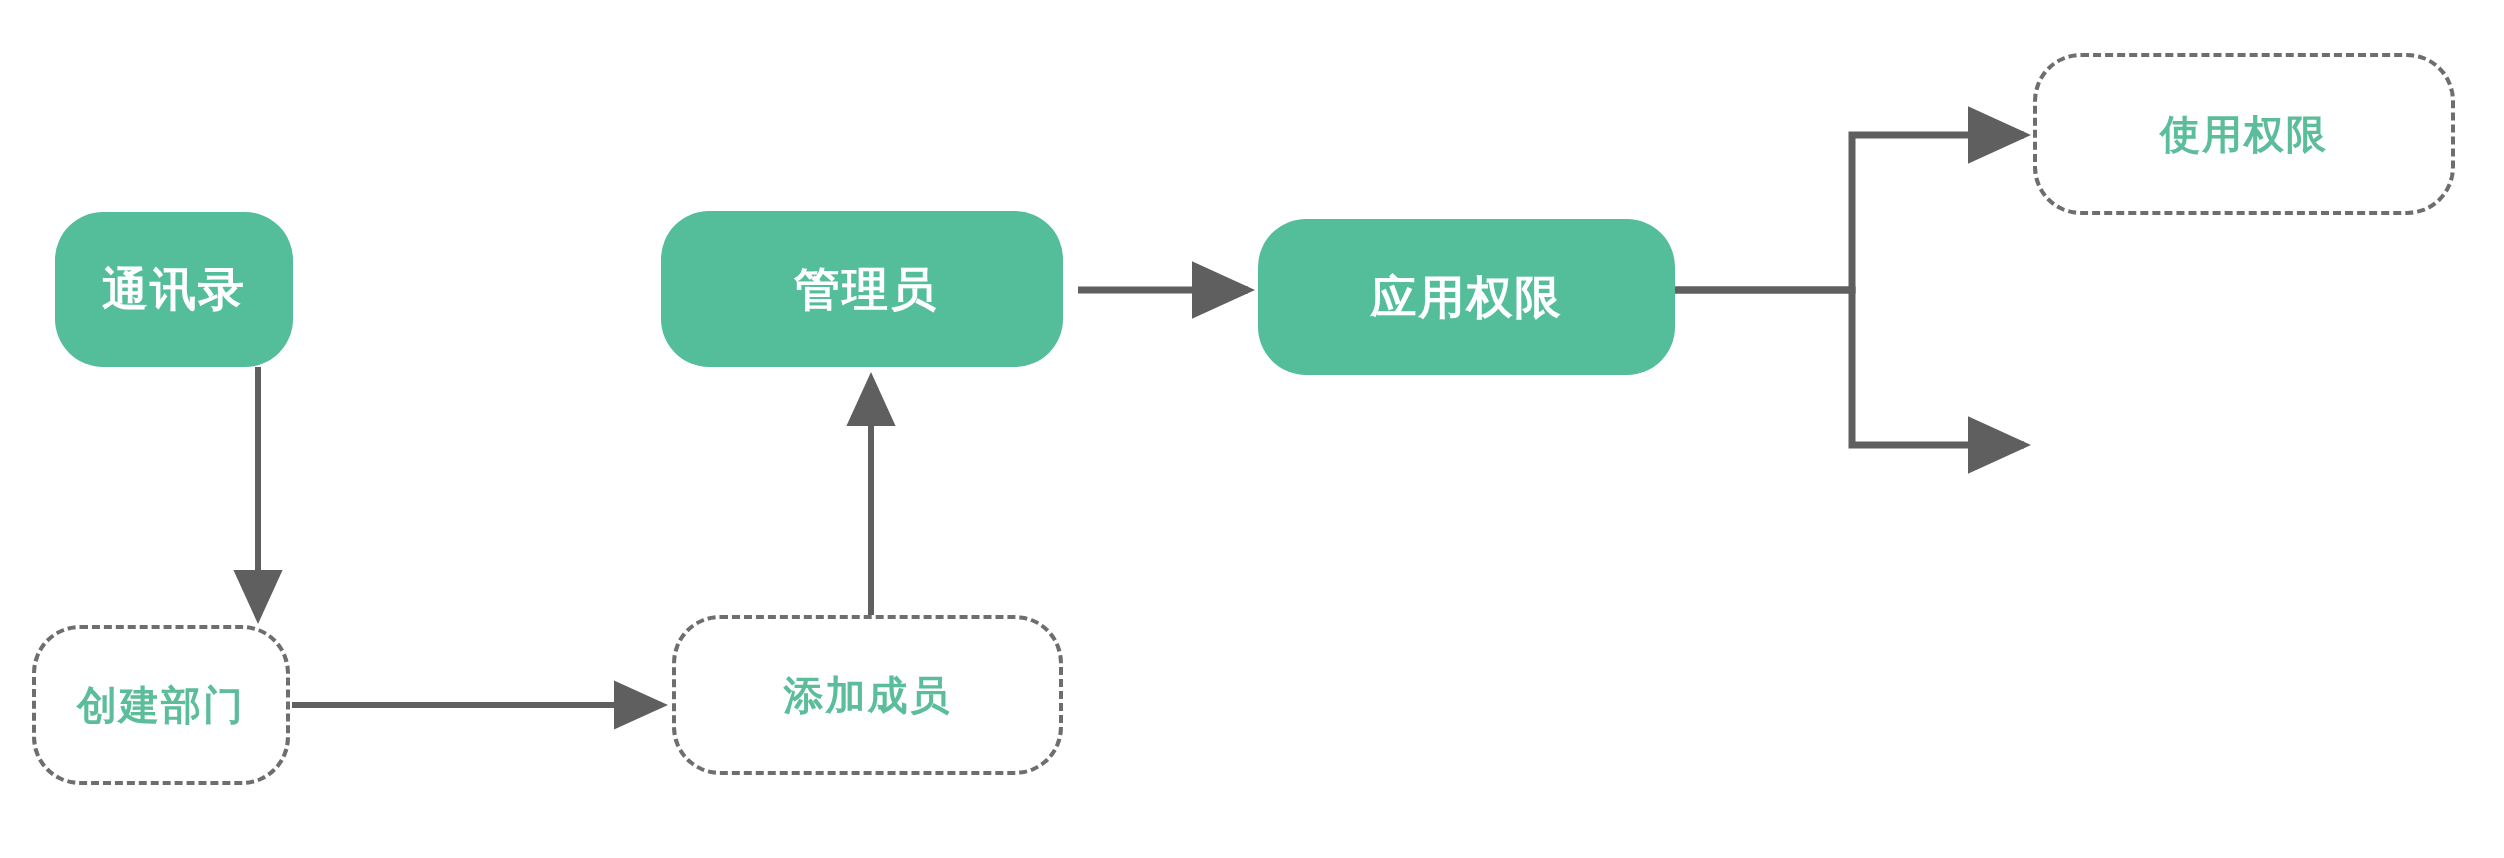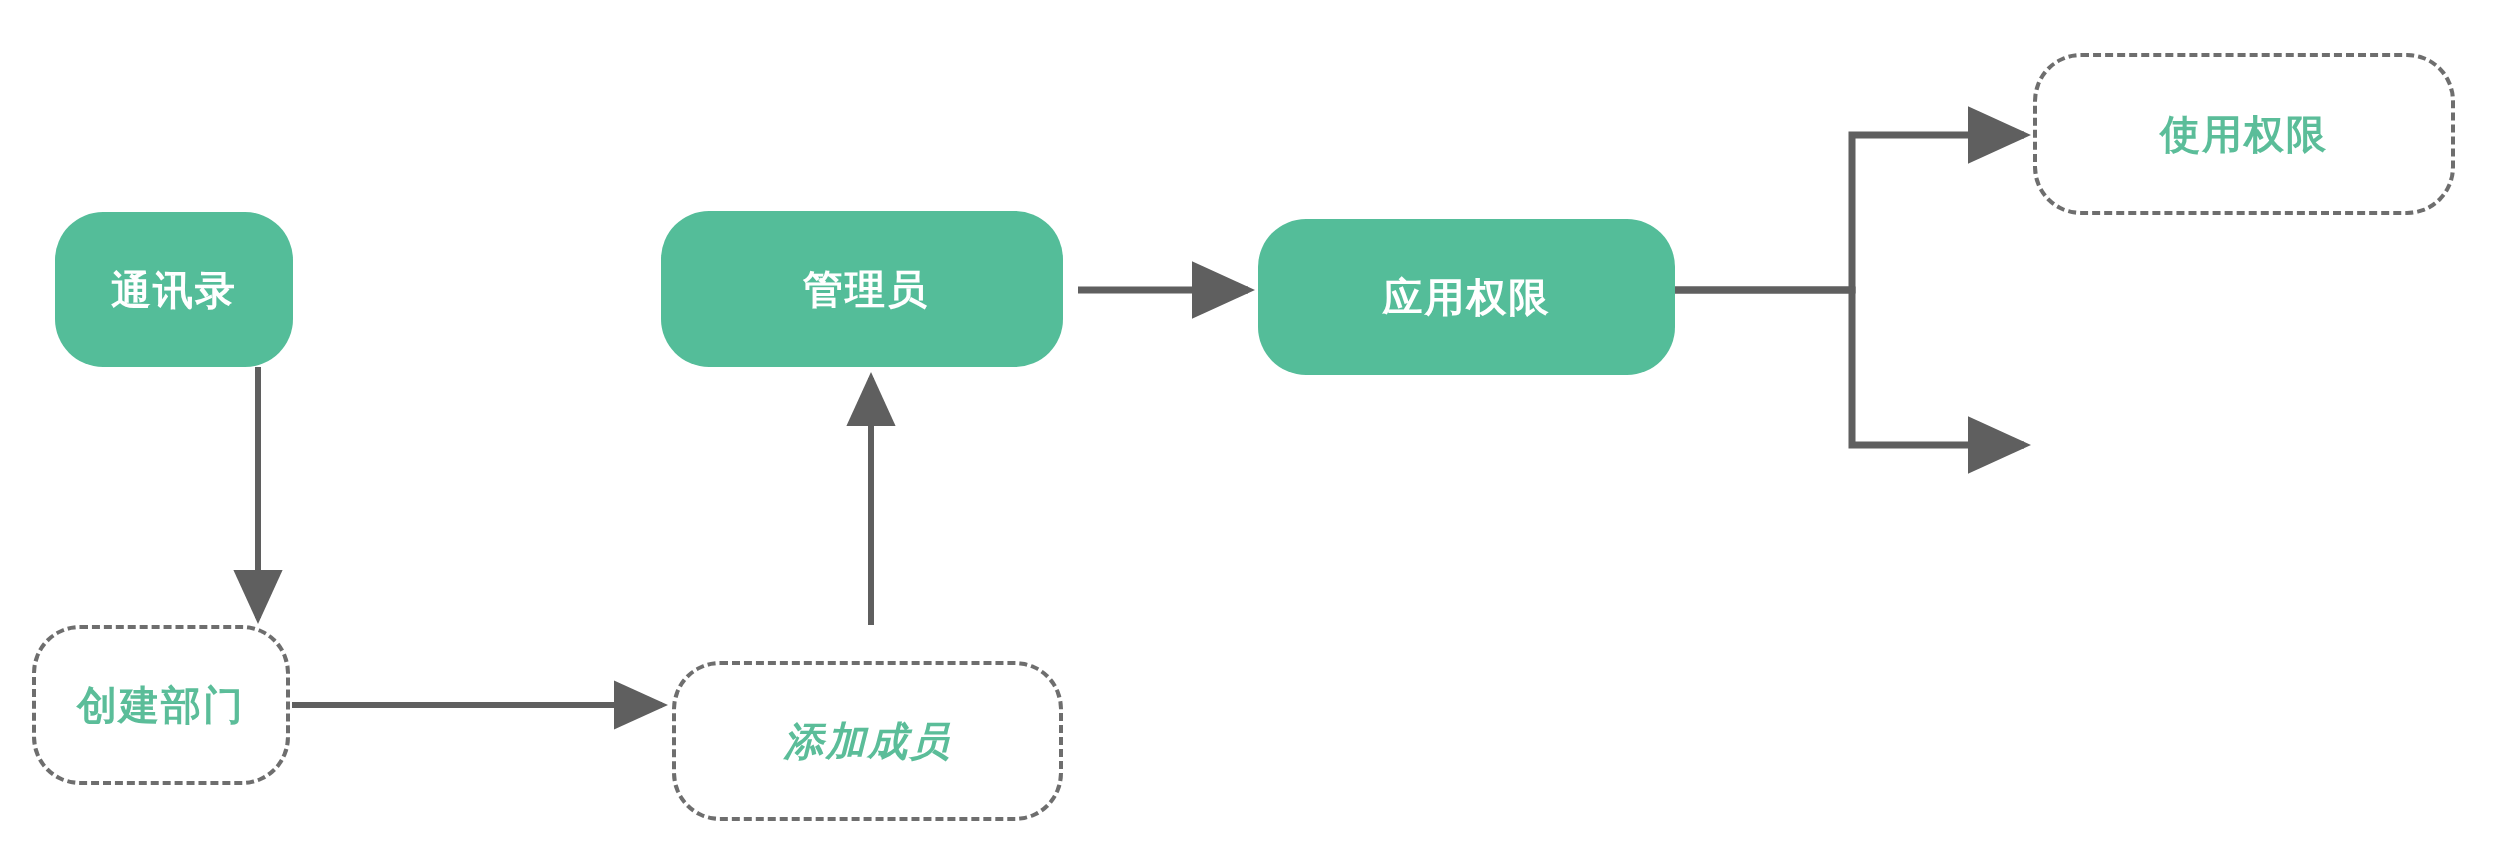--- a/index.html
+++ b/index.html
@@ -31,21 +31,21 @@
     display: flex;
     align-items: center;
     justify-content: center;
     box-sizing: border-box;
     line-height: 1.1;
   }
   .node-solid {
     background: #54bd99;
     border-radius: 48px;
     color: #ffffff;
-    font-size: 40px;
+    font-size: 46px;
     font-weight: bold;
     letter-spacing: 2px;
   }
   .node-dashed {
     background: #ffffff;
     border: 4px dashed #6e6e6e;
     border-radius: 48px;
     color: #5bbd99;
     font-size: 40px;
     font-weight: bold;
@@ -90,21 +90,21 @@
   </div>
 
   <div class="node node-solid" style="left:1258px; top:211px; width:417px; height:156px;margin-top:8px;">
     <span class="node-label">应用权限</span>
   </div>
 
   <div class="node node-dashed" style="left:32px; top:625px; width:258px; height:160px;">
     <span class="node-label">创建部门</span>
   </div>
 
-  <div class="node node-dashed" style="left:672px; top:661px; width:391px; height:160px;font-style:italic;">
+  <div class="node node-dashed" style="left:672px; top:615px; width:391px; height:160px;">
     <span class="node-label">添加成员</span>
   </div>
 
   <div class="node node-dashed" style="left:2033px; top:53px; width:422px; height:162px;">
     <span class="node-label">使用权限</span>
   </div>
 
 
 </div>
 

